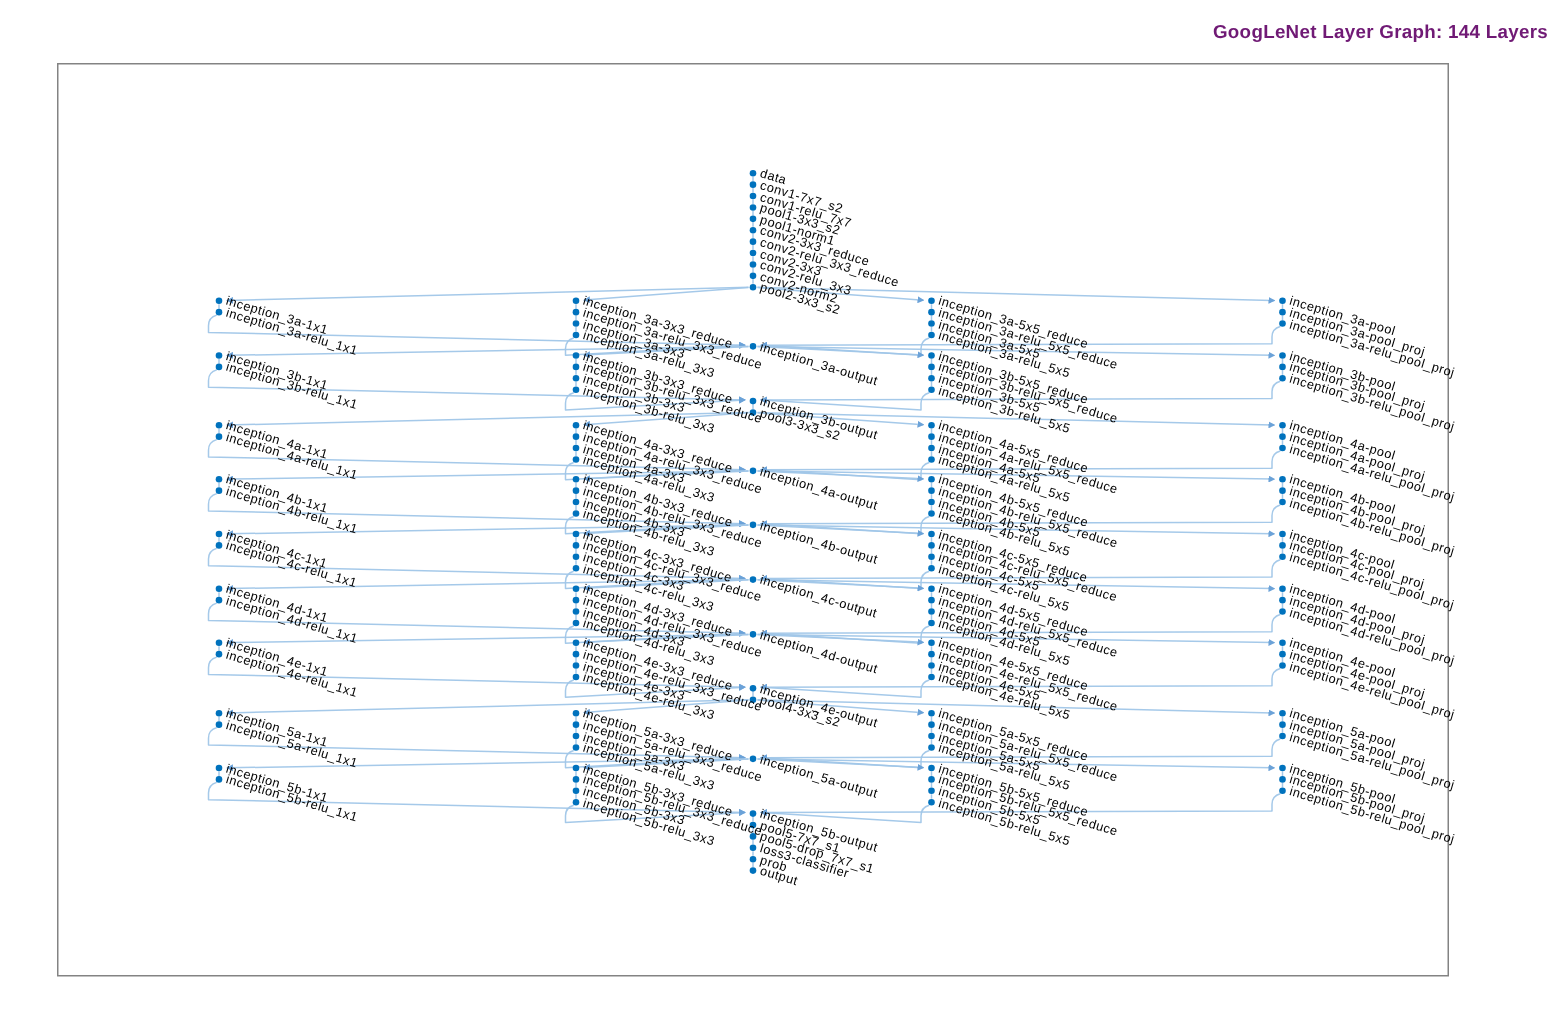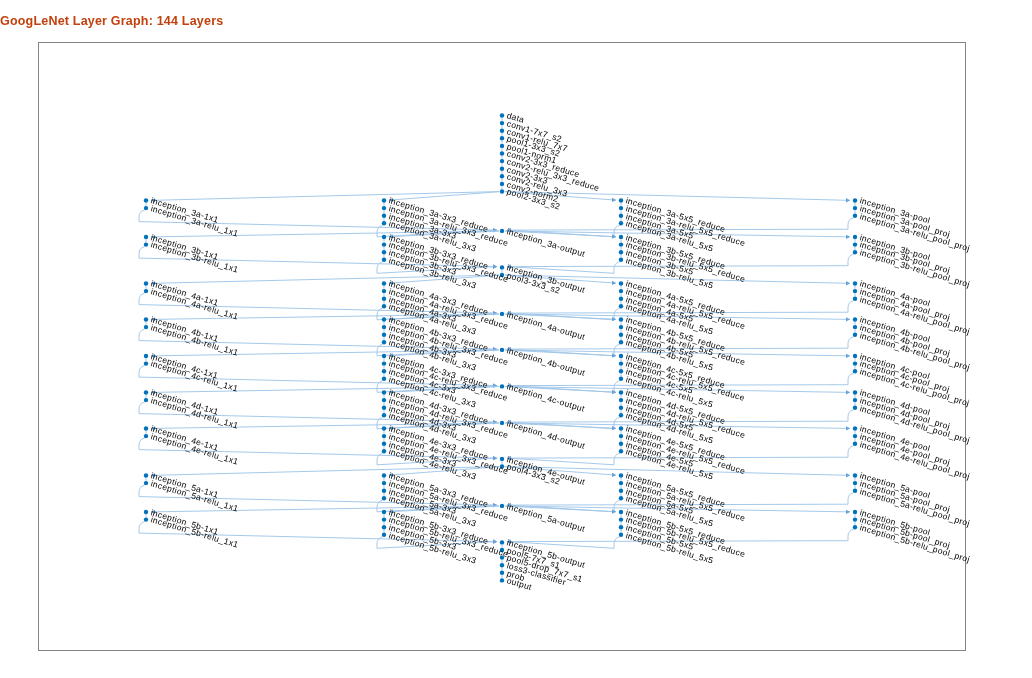--- a/index.html
+++ b/index.html
@@ -1,22 +1,22 @@
 <!DOCTYPE html>
 <html><head>
 <meta charset="utf-8">
 <style>
   html,body{margin:0;padding:0;background:#ffffff;}
   .figure{
     position:relative;width:1032px;height:678px;background:#ffffff;
     font-family:"Liberation Sans",sans-serif;overflow:hidden;
   }
   .fig-title{
-    position:absolute;top:14px;left:0;width:100%;text-align:left;
-    font-weight:bold;font-size:12.5px;color:#c2410c;letter-spacing:0.2px;
+    position:absolute;top:14px;left:0;width:100%;text-align:right;
+    font-weight:bold;font-size:12.5px;color:#701a75;letter-spacing:0.2px;
   }
   .axes{
     position:absolute;left:38px;top:42px;width:928px;height:609px;
     border:1.5px solid #838383;background:#ffffff;box-sizing:border-box;
   }
   #edge-canvas{position:absolute;left:0;top:0;overflow:visible;}
   .lbl{
     position:absolute;font-size:8.5px;line-height:1;letter-spacing:0.35px;
     color:#000;white-space:nowrap;transform:rotate(16.5deg);
     transform-origin:0 50%;

